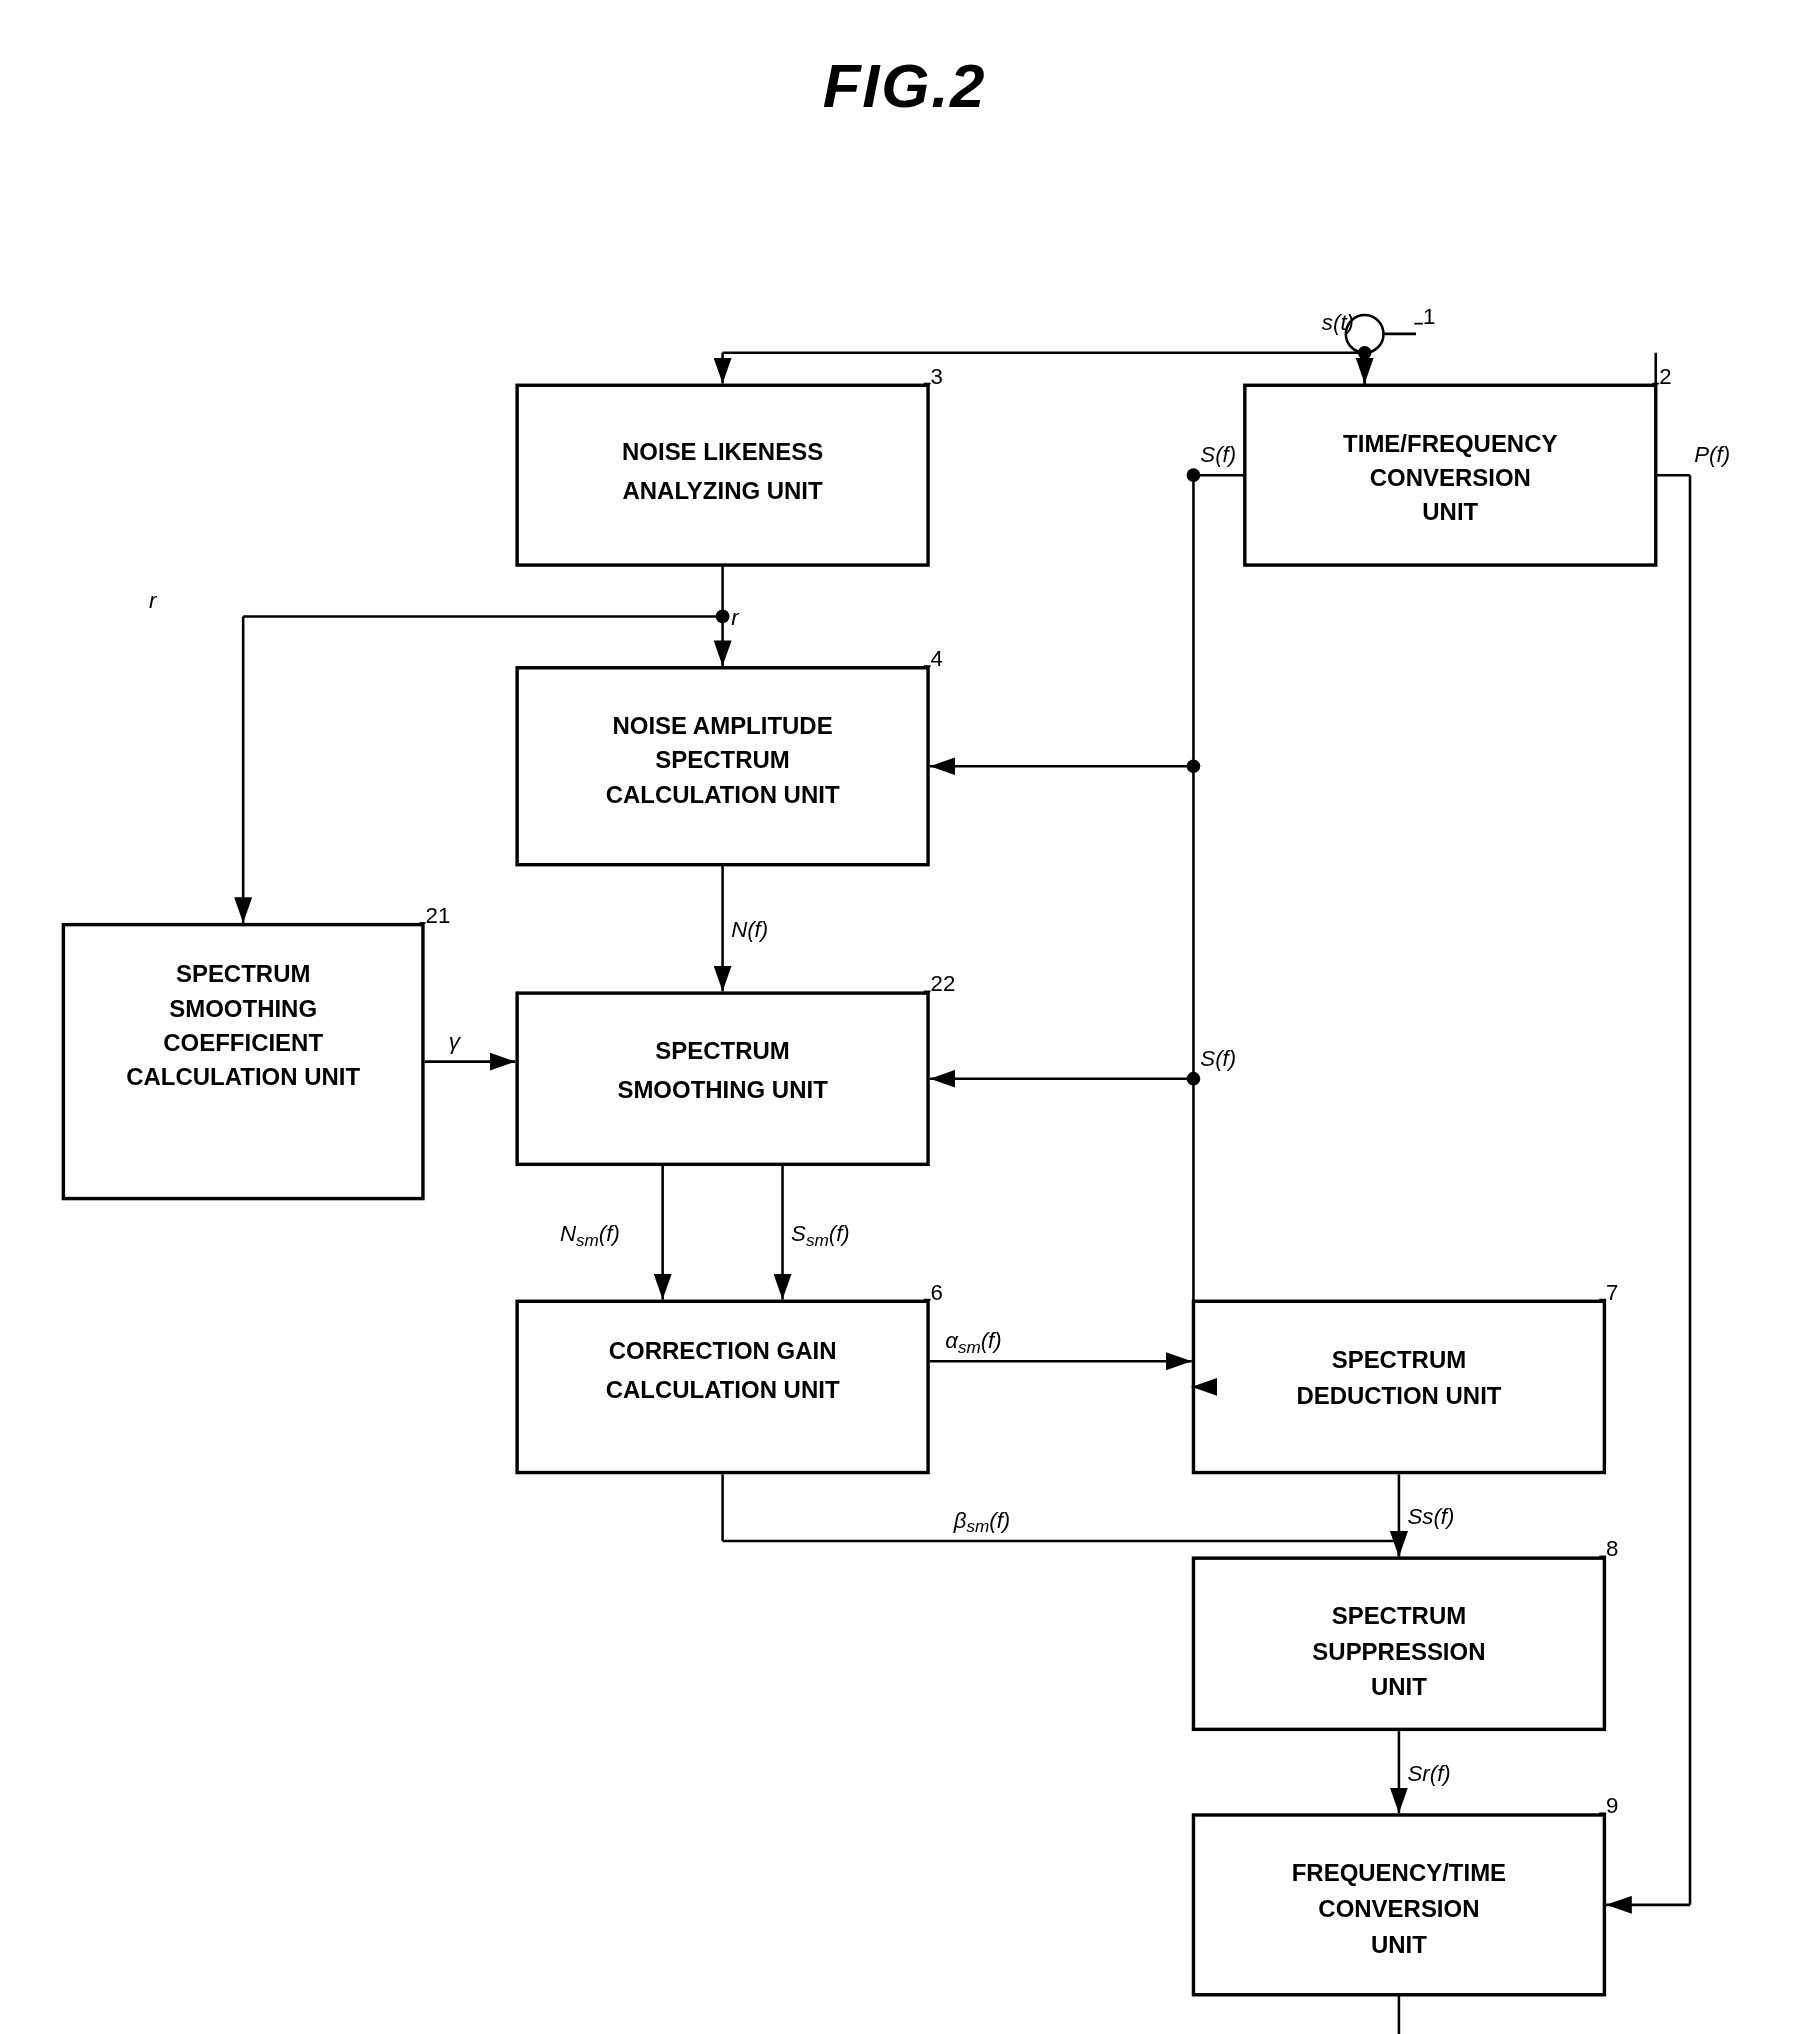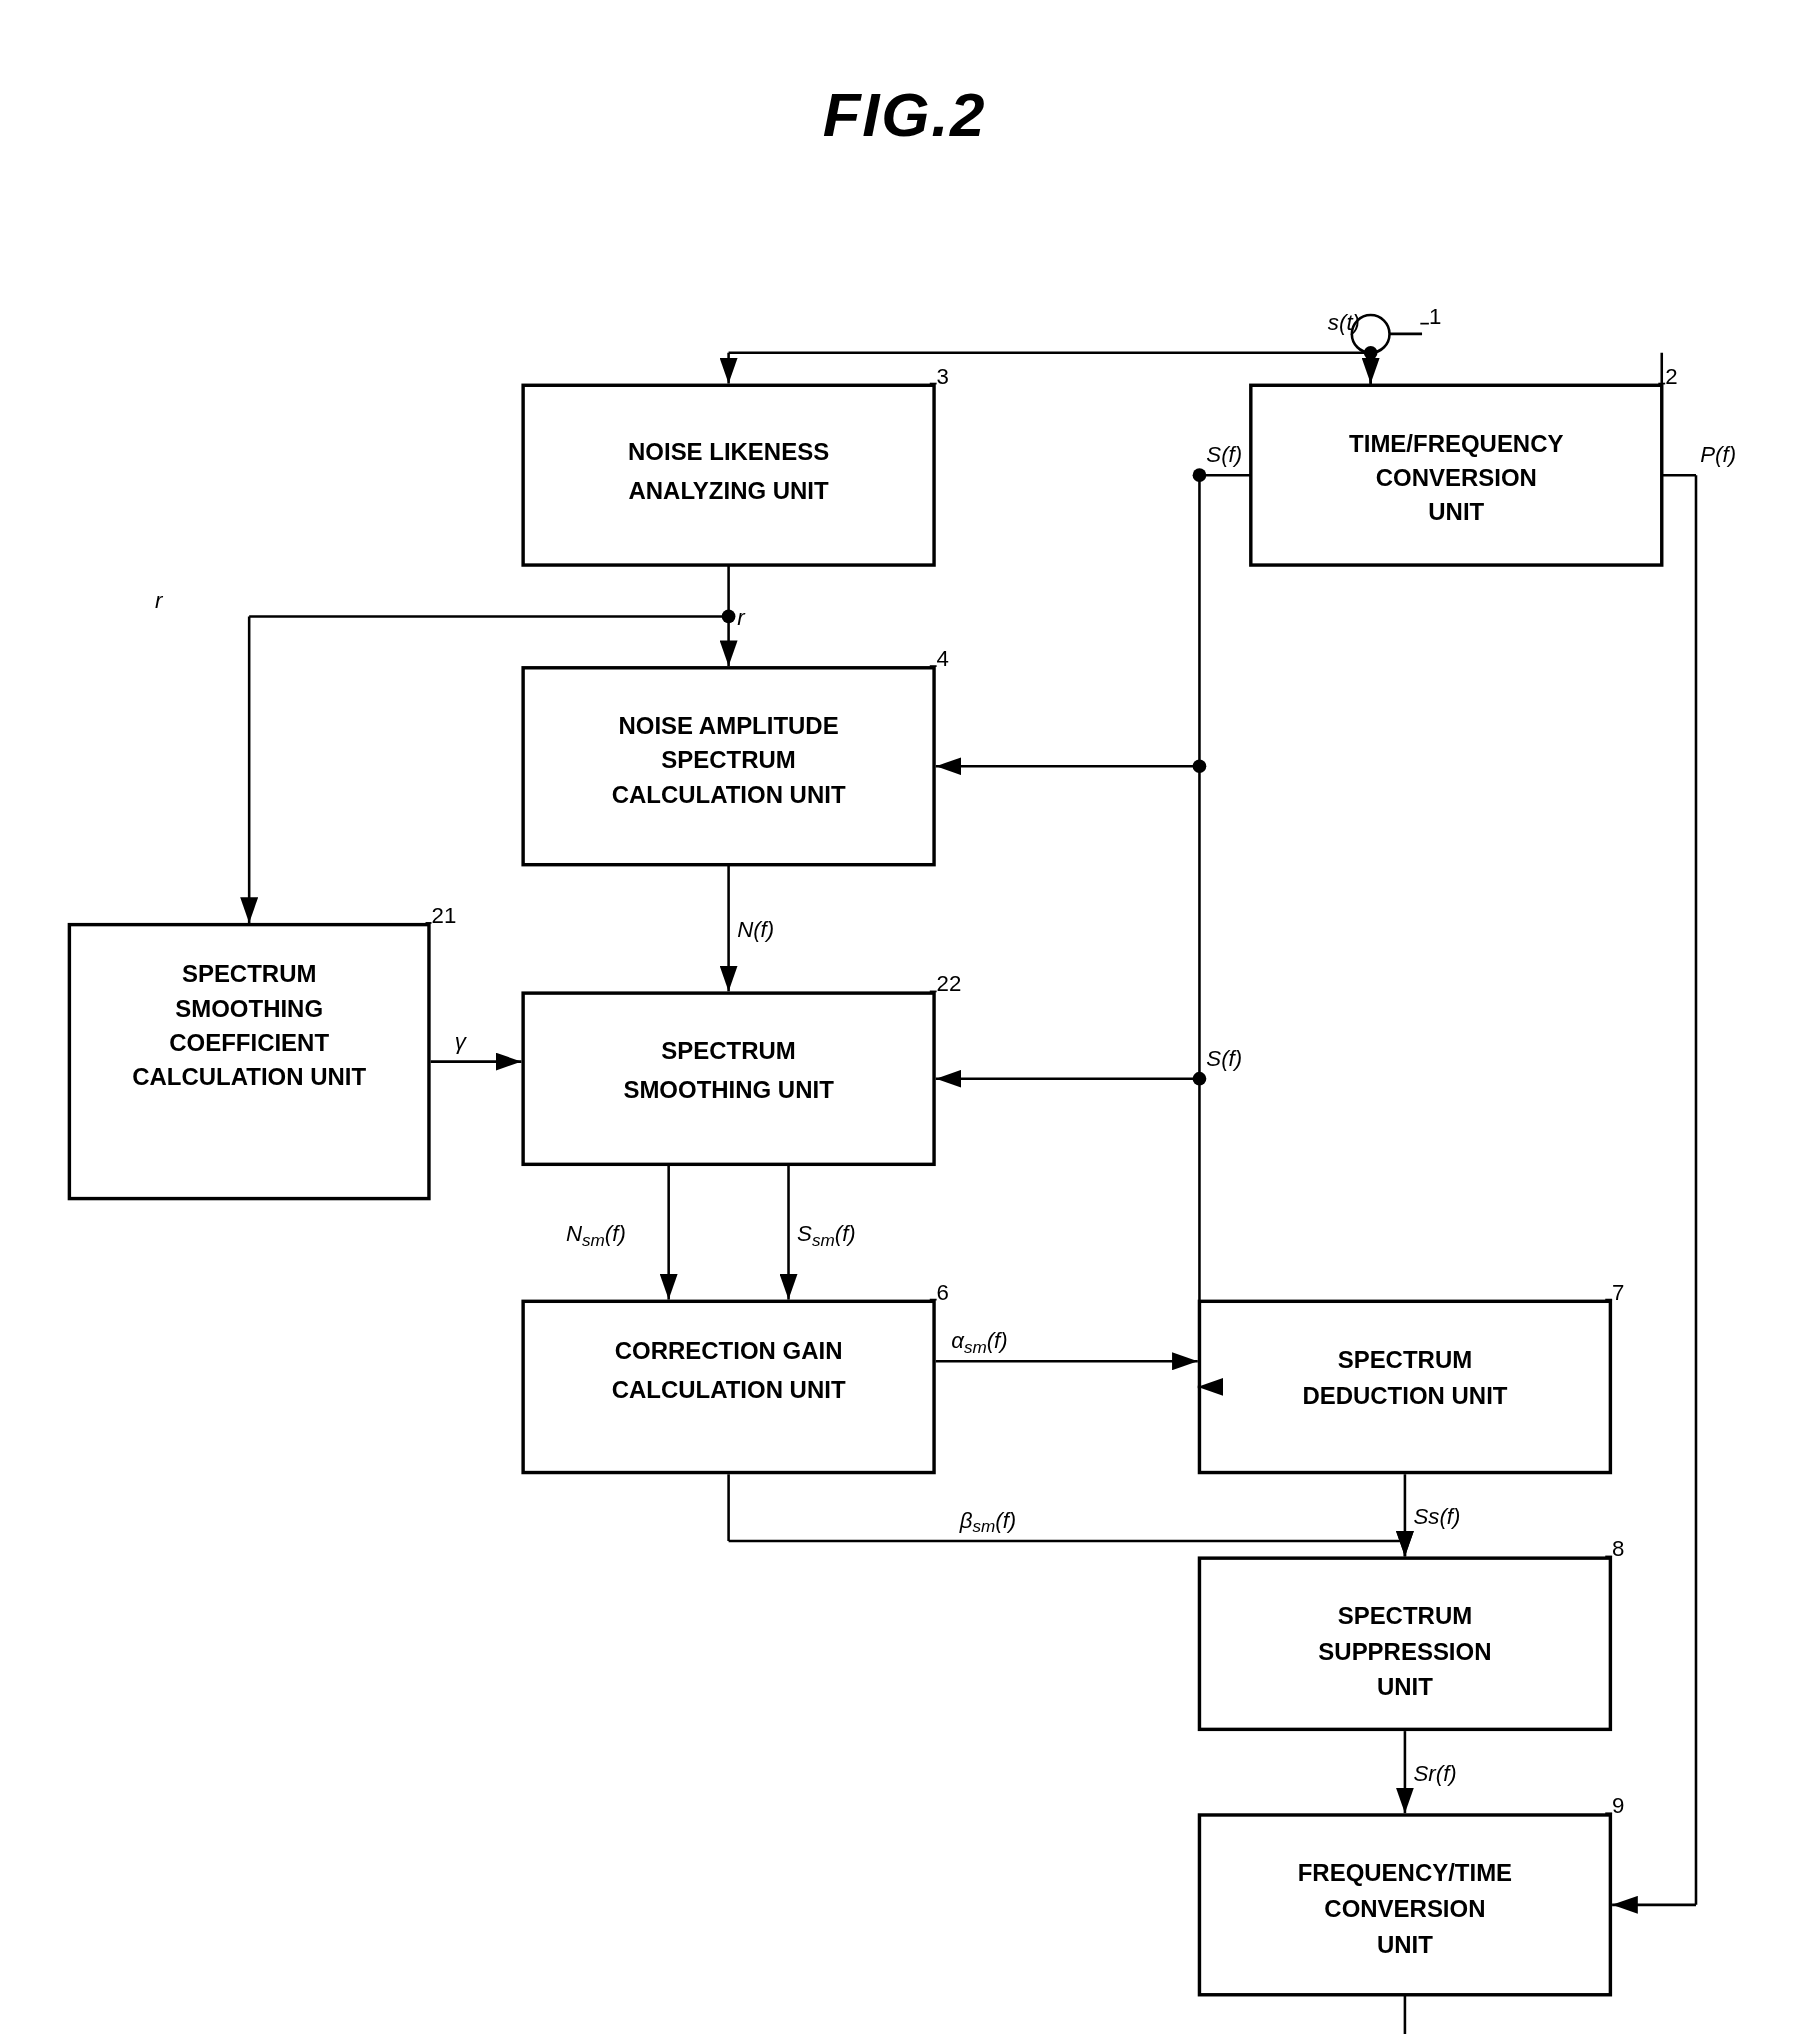--- a/index.html
+++ b/index.html
@@ -9,27 +9,27 @@
       width: 1809px;
       height: 2035px;
       position: relative;
       overflow: hidden;
     }
     .page-title {
       text-align: center;
       font-size: 62px;
       font-weight: bold;
       font-style: italic;
-      padding-top: 79px;
+      padding-top: 50px;
       letter-spacing: 1.7px;
     }
     .diagram-container {
       position: absolute;
       top: 137px;
-      left: 18px;
+      left: 12px;
       width: 1439px;
       height: 1898px;
     }
     svg {
       width: 1809px;
       height: 1898px;
     }
     .box-label {
       font-family: Arial, sans-serif;
       font-size: 28px;

